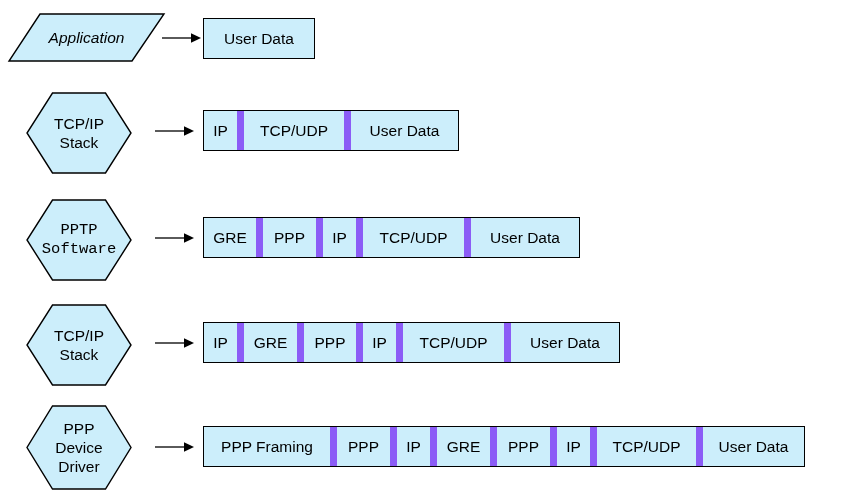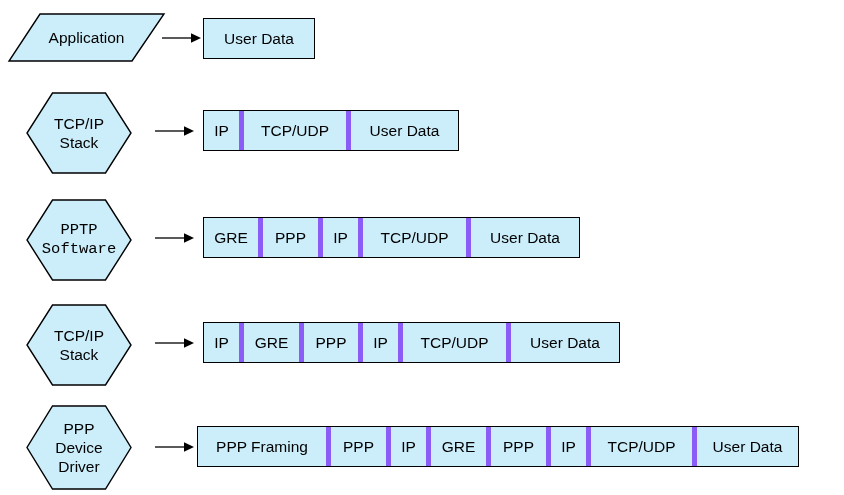--- a/index.html
+++ b/index.html
@@ -64,33 +64,33 @@
     box-sizing: border-box;
     background: #f0abfc;
   }
   .field {
     display: flex;
     align-items: center;
     justify-content: center;
     font-size: 15.5px;
     color: #000000;
     box-sizing: border-box;
-    border-right: 5px solid #8b5cf6;
+    border-right: 7px solid #8b5cf6;
     background: #CCEEFB;
     white-space: nowrap;
   }
   .field:last-child {
     border-right: none;
   }
 </style>
 </head>
 <body>
 
 <div id="diagram">
-    <div class="stage" style="left: 8px; top: 13px; width: 157px; height: 49px;">
+    <div class="stage" style="left: 8px; top: 13px; width: 157px; height: 49px; font-style: italic;">
       <svg width="157" height="49" viewBox="0 0 157 49">
         <polygon points="32,1 156,1 124,48 1,48" fill="#CCEEFB" stroke="#000000" stroke-width="1.4" stroke-linejoin="miter"></polygon>
       </svg>
       <span class="stage-label">Application</span>
     </div>
     <div class="arrow" style="left: 162px; top: 31px;"><svg width="40" height="14" viewBox="0 0 40 14">
         <line x1="0" y1="7" x2="30" y2="7" stroke="#000000" stroke-width="1.3"></line>
         <polygon points="29,2.2 39,7 29,11.8" fill="#000000"></polygon>
       </svg></div>
     <div class="packet" style="left: 203px; top: 18px;">
@@ -154,21 +154,21 @@
         <polygon points="26.5,1 79.5,1 105,42.5 79.5,84 26.5,84 1,42.5" fill="#CCEEFB" stroke="#000000" stroke-width="1.4" stroke-linejoin="miter"></polygon>
       </svg>
       <span class="stage-label">PPP
 Device
 Driver</span>
     </div>
     <div class="arrow" style="left: 155px; top: 440px;"><svg width="40" height="14" viewBox="0 0 40 14">
         <line x1="0" y1="7" x2="30" y2="7" stroke="#000000" stroke-width="1.3"></line>
         <polygon points="29,2.2 39,7 29,11.8" fill="#000000"></polygon>
       </svg></div>
-    <div class="packet" style="left: 197px; top: 426px;">
+    <div class="packet" style="left: 203px; top: 426px;">
       <div class="field" style="width: 133px;">PPP Framing</div>
       <div class="field" style="width: 60px;">PPP</div>
       <div class="field" style="width: 40px;">IP</div>
       <div class="field" style="width: 60px;">GRE</div>
       <div class="field" style="width: 60px;">PPP</div>
       <div class="field" style="width: 40px;">IP</div>
       <div class="field" style="width: 106px;">TCP/UDP</div>
       <div class="field" style="width: 101px;">User Data</div>
     </div>
   </div>

